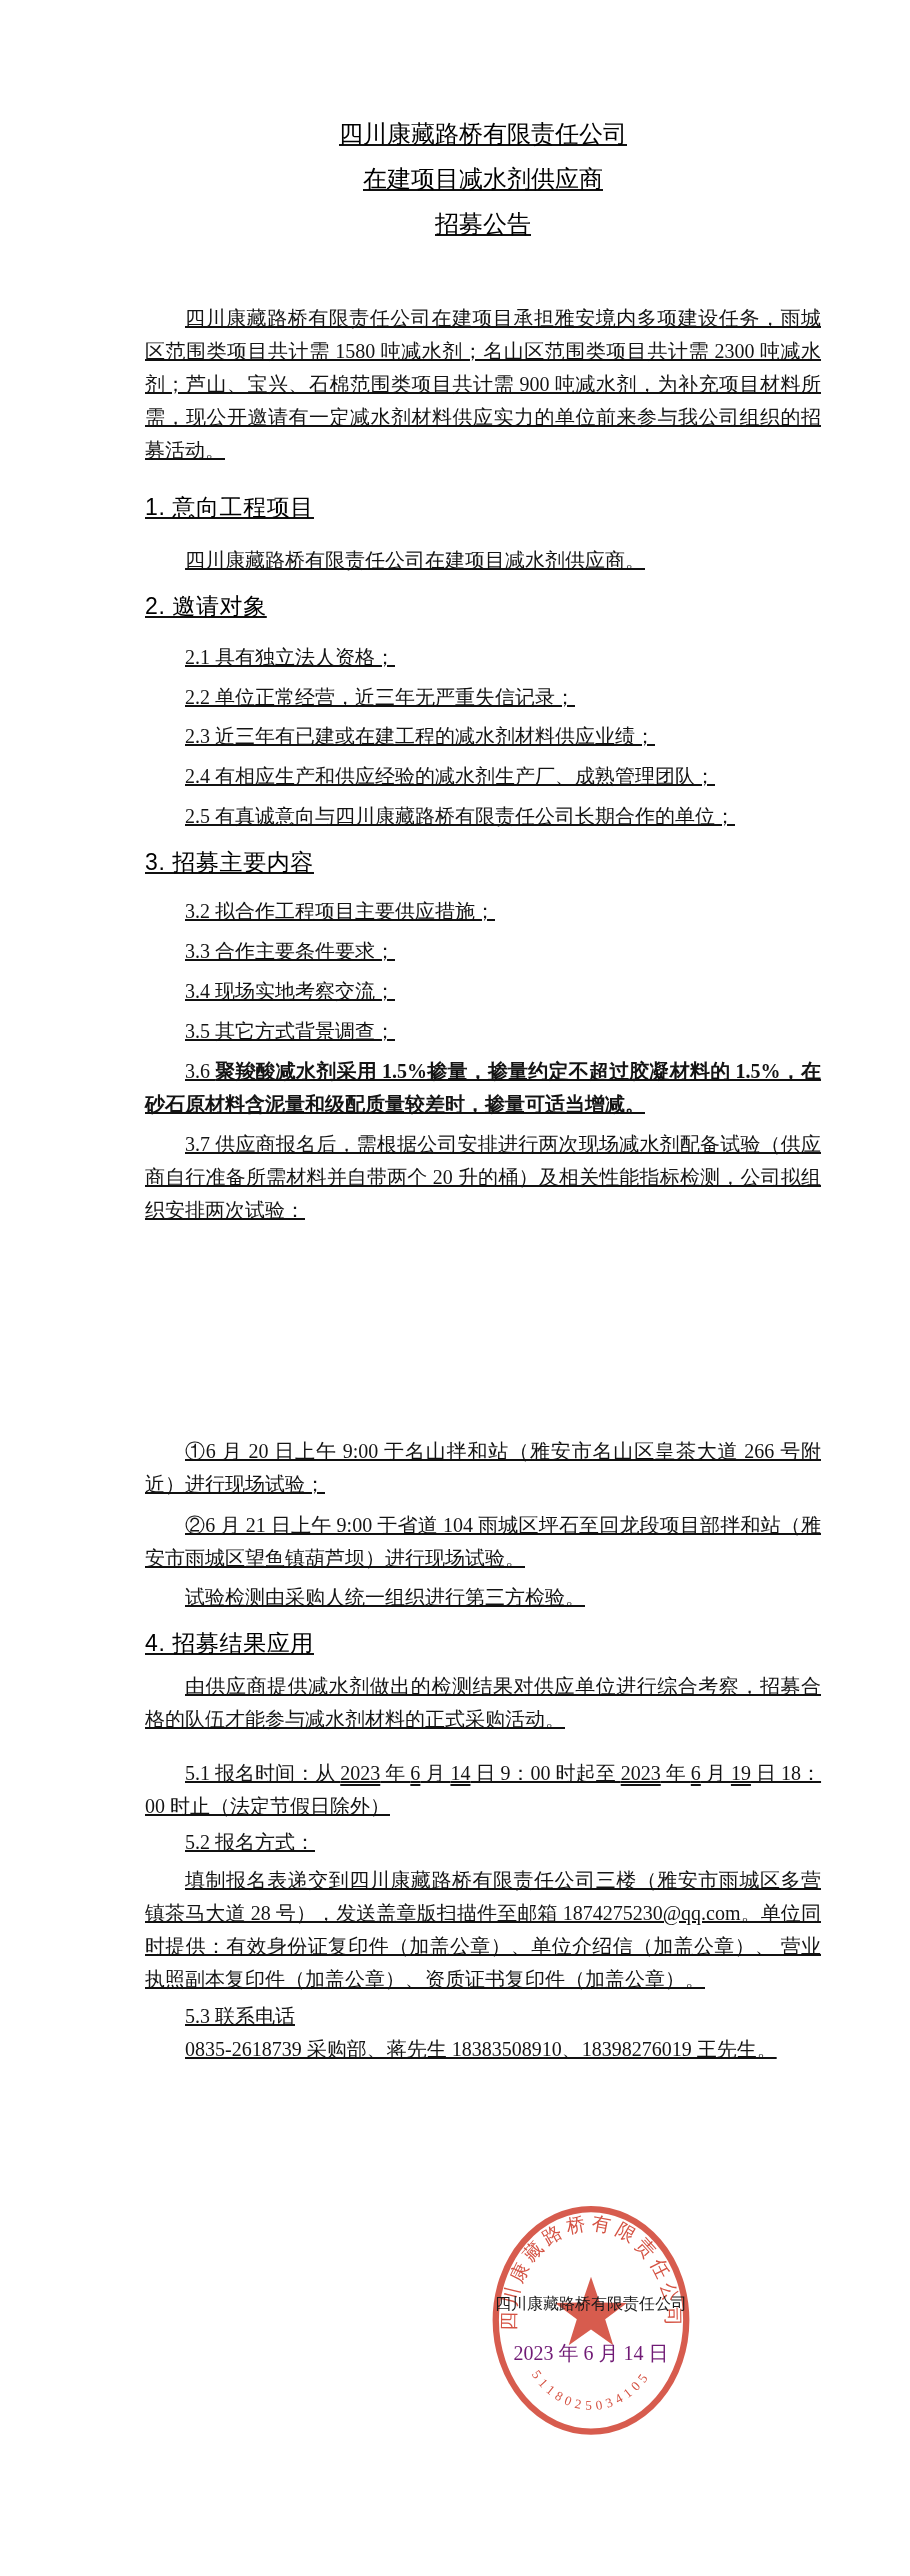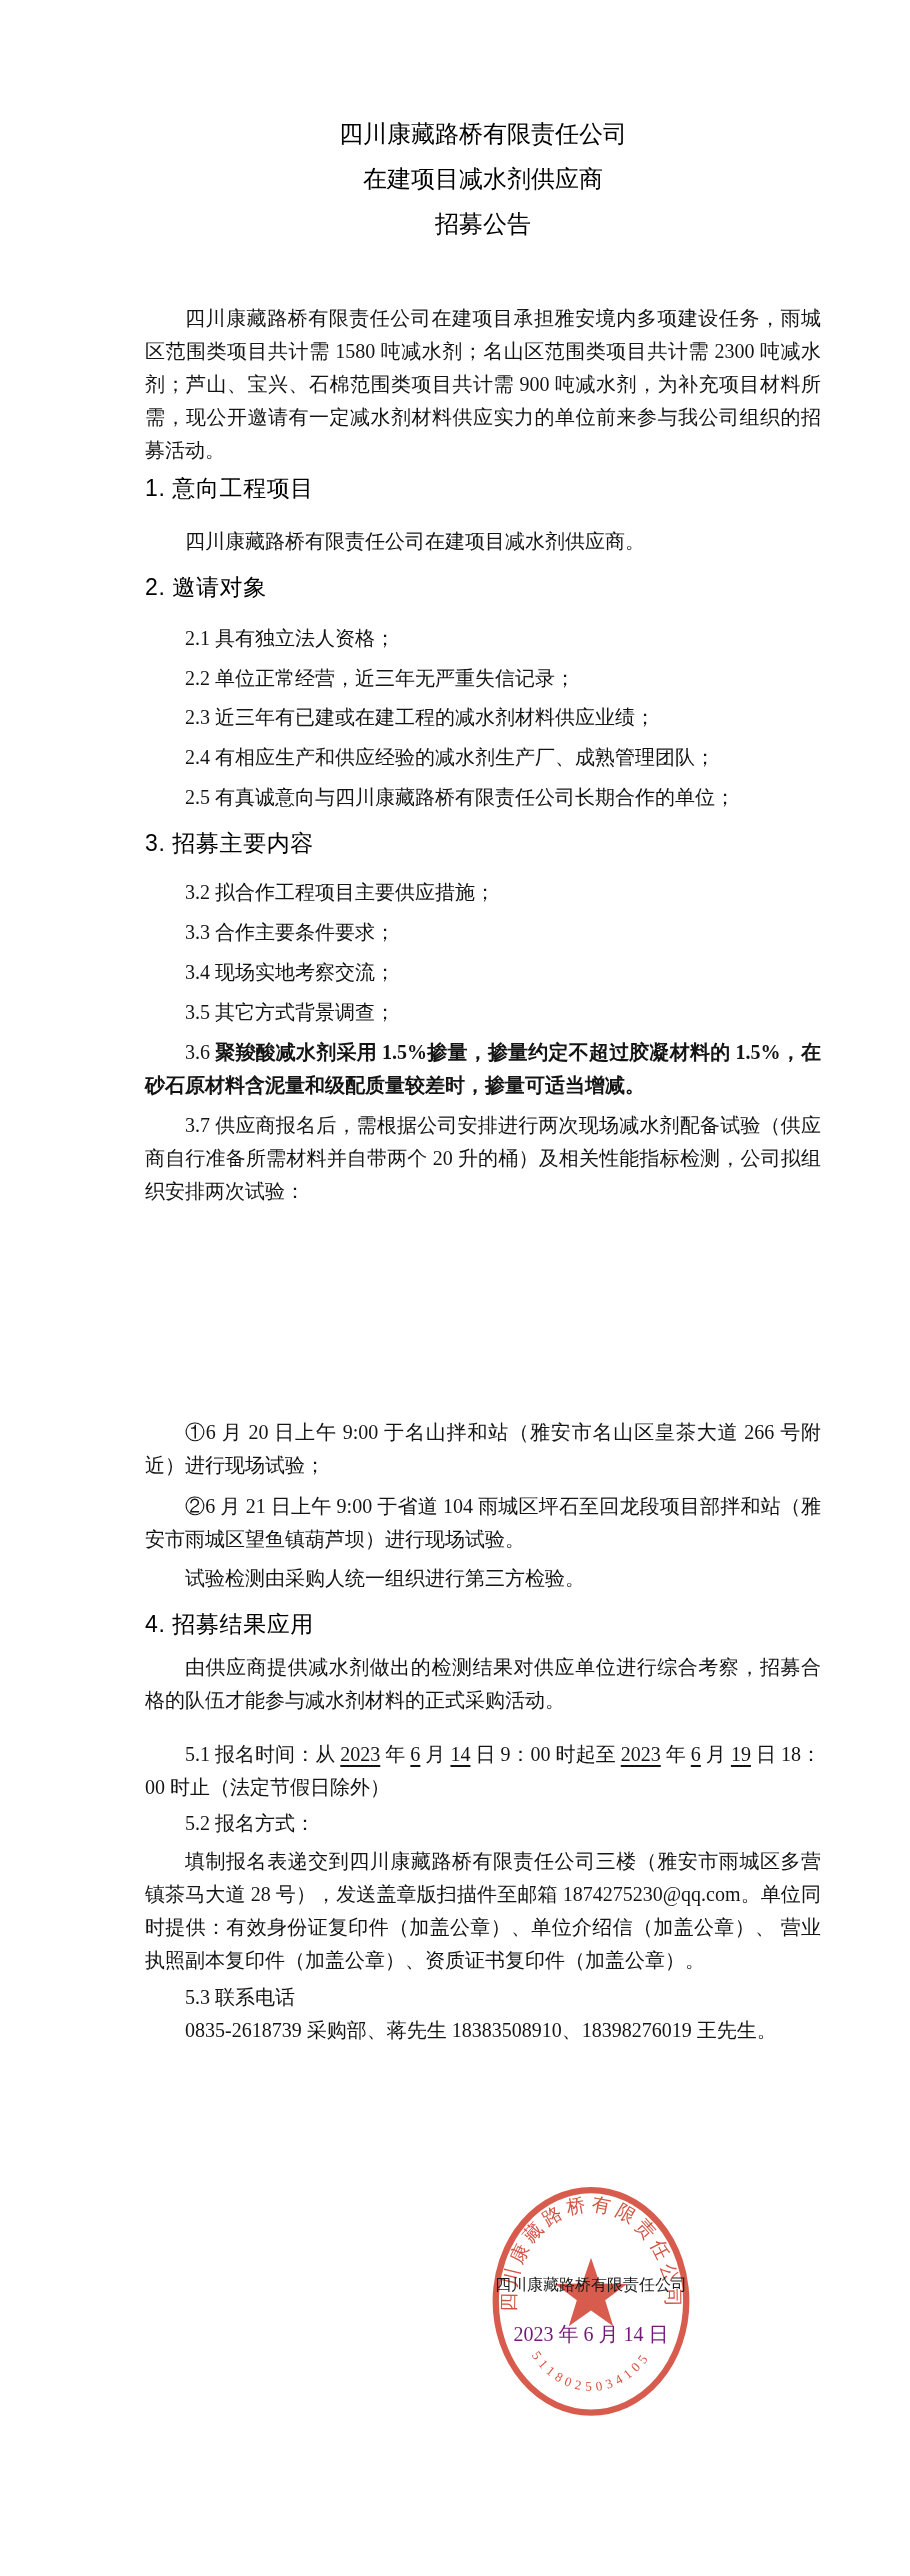--- a/index.html
+++ b/index.html
@@ -10,20 +10,21 @@
     font-family:"Liberation Serif","DejaVu Serif",serif;
   }
   .page{
     position:relative;
     width:910px;
     min-height:2576px;
     box-sizing:border-box;
     background:#ffffff;
     padding:112px 89px 0 145px;
     overflow:hidden;
+    text-decoration:underline;
   }
   
   .doc-title{
     text-align:center;
     font-size:24px;
     line-height:45px;
     font-weight:normal;
     color:#000000;
   }
   
@@ -42,21 +43,21 @@
   
   .sec-heading{
     font-family:"Liberation Sans","DejaVu Sans",sans-serif;
     font-weight:400;
     font-size:23px;
     line-height:27.5px;
     margin:0;
     color:#000000;
     letter-spacing:0.6px;
   }
-  .mt-h1{margin-top:8px;}
+  .mt-h1{margin-top:27px;}
   .mt-p1{margin-top:22px;}
   .mt-h2{margin-top:16px;}
   .mt-list{margin-top:20.7px;}
   .mt-h3{margin-top:16px;}
   .mt-list3{margin-top:18.4px;}
   .mt-37{margin-top:4px;}
   .trial-gap{margin-top:208px;}
   .mt-trial2{margin-top:8.6px;}
   .mt-note{margin-top:5.7px;}
   .mt-h4{margin-top:16px;}

